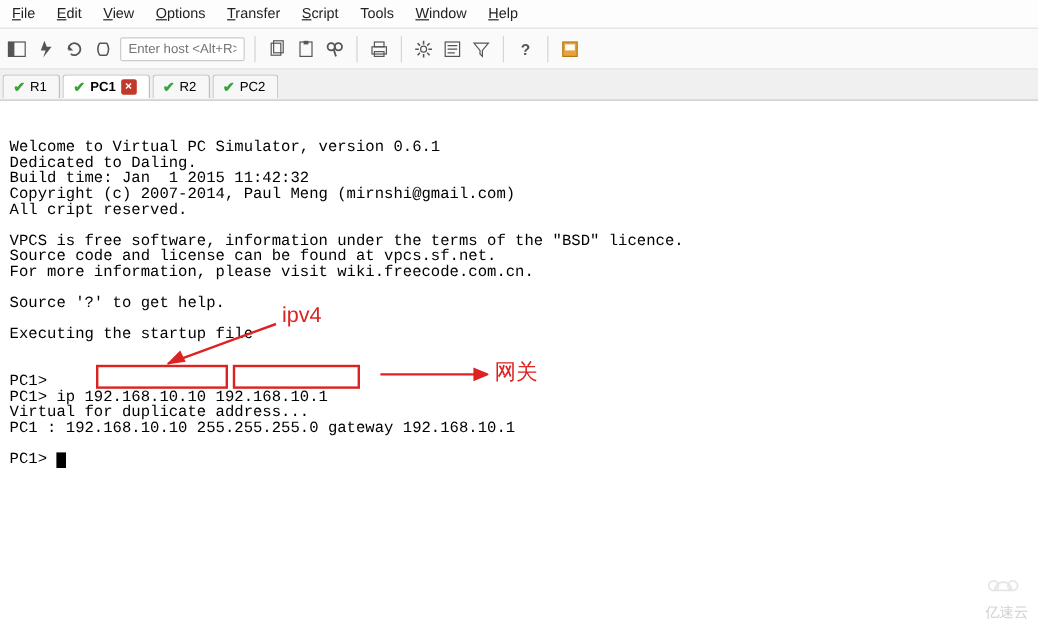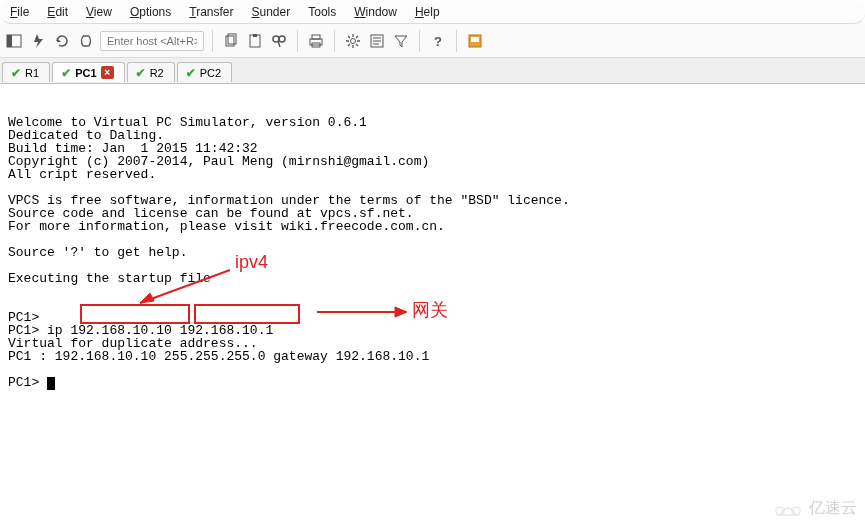--- a/index.html
+++ b/index.html
@@ -12,22 +12,21 @@
     position: relative;
     overflow: hidden;
   }
   .menubar {
     display: flex;
     gap: 18px;
     padding: 4px 10px;
     border-bottom: 1px solid #dcdcdc;
     background: #fdfdfd;
     height: 24px;
-    align-items: center;
-    border-radius: 11px;
+    align-items: flex-start;
   }
   .menubar span { cursor: default; color: #222; }
   .menubar span u { text-decoration: underline; }
   .toolbar {
     display: flex;
     align-items: center;
     gap: 4px;
     padding: 2px 4px;
     height: 34px;
     border-bottom: 1px solid #dcdcdc;
@@ -84,35 +83,35 @@
   }
   .anno-box {
     position:absolute; border:2px solid #d22; background:transparent;
   }
   .anno-text {
     position:absolute; color:#d22; font-family: "Microsoft YaHei","SimSun",sans-serif; font-size:18px;
   }
   .arrow { position:absolute; stroke:#d22; fill:#d22; }
   .watermark {
     position:absolute; right:8px; bottom:6px;
-    color:#d0d0d0; font-size:16px; font-family:"Microsoft YaHei","SimSun",sans-serif;
-    display:flex; align-items:flex-end; gap:6px;
+    color:#d0d0d0; font-size:12px; font-family:"Microsoft YaHei","SimSun",sans-serif;
+    display:flex; align-items:flex-start; gap:6px;flex-direction:column;
   }
   .watermark svg { opacity:.45; }
 </style>
 </head>
 <body>
 
 <div class="menubar">
   <span><u>F</u><span>ile</span></span>
   <span><u>E</u><span>dit</span></span>
   <span><u>V</u><span>iew</span></span>
   <span><u>O</u><span>ptions</span></span>
   <span><u>T</u><span>ransfer</span></span>
-  <span><u>S</u><span>under</span></span>
+  <span><u>S</u><span>cript</span></span>
   <span><span>Tools</span></span>
   <span><u>W</u><span>indow</span></span>
   <span><u>H</u><span>elp</span></span>
 </div>
 
 <div class="toolbar">
   <div class="tb-btn">
       <svg viewBox="0 0 16 16">
         <rect x="1" y="2" width="14" height="12" fill="none" stroke="#555"></rect>
         <rect x="1" y="2" width="5" height="12" fill="#555"></rect>

